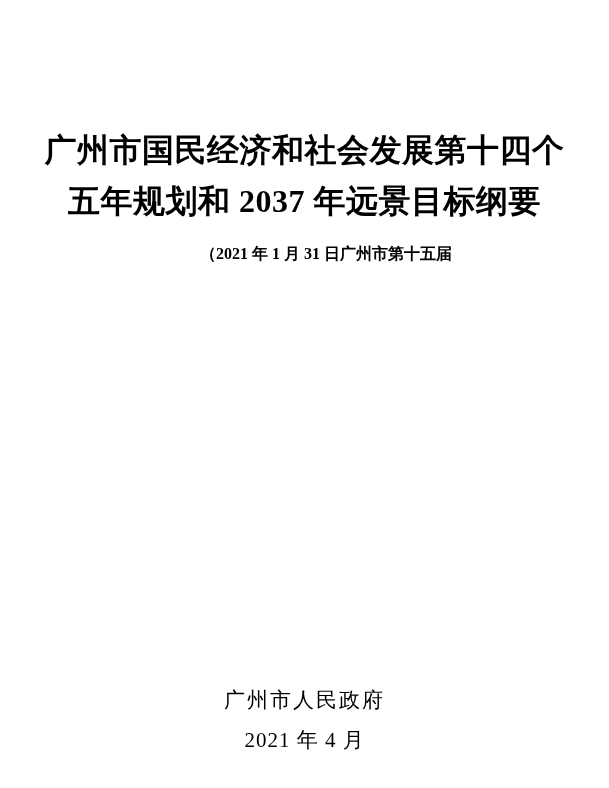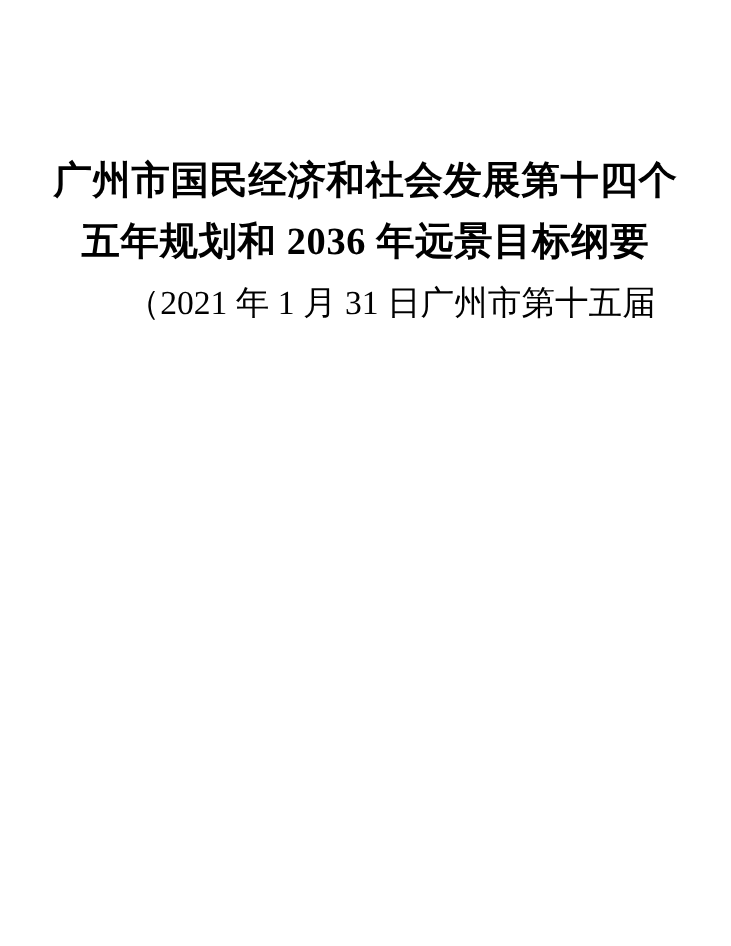--- a/index.html
+++ b/index.html
@@ -35,22 +35,22 @@
   }
   .approval-block {
     position: absolute;
     top: 235px;
     left: 0;
     right: 0;
     text-align: center;
   }
   .approval-line {
     display: block;
-    font-size: 28px;
-    font-weight: normal;
+    font-size: 16px;
+    font-weight: bold;
     line-height: 38px;
     white-space: nowrap;
     padding-left: 43px;
   }
   .publisher-block {
     position: absolute;
     top: 680px;
     left: 0;
     right: 0;
     text-align: center;
@@ -70,21 +70,25 @@
     white-space: nowrap;
   }
 </style>
 </head>
 <body>
 
 <div class="page">
 
   <h1 class="title-block">
     <span class="title-line">广州市国民经济和社会发展第十四个</span>
-    <span class="title-line">五年规划和 2036 年远景目标纲要</span>
+    <span class="title-line">五年规划和 2037 年远景目标纲要</span>
   </h1>
 
   <div class="approval-block">
     <span class="approval-line">（2021 年 1 月 31 日广州市第十五届</span>
   </div>
 
+  <div class="publisher-block">
+    <span class="publisher-line">广州市人民政府</span>
+    <span class="date-line">2021 年 4 月</span>
+  </div>
 
 </div>
 
 </body></html>

